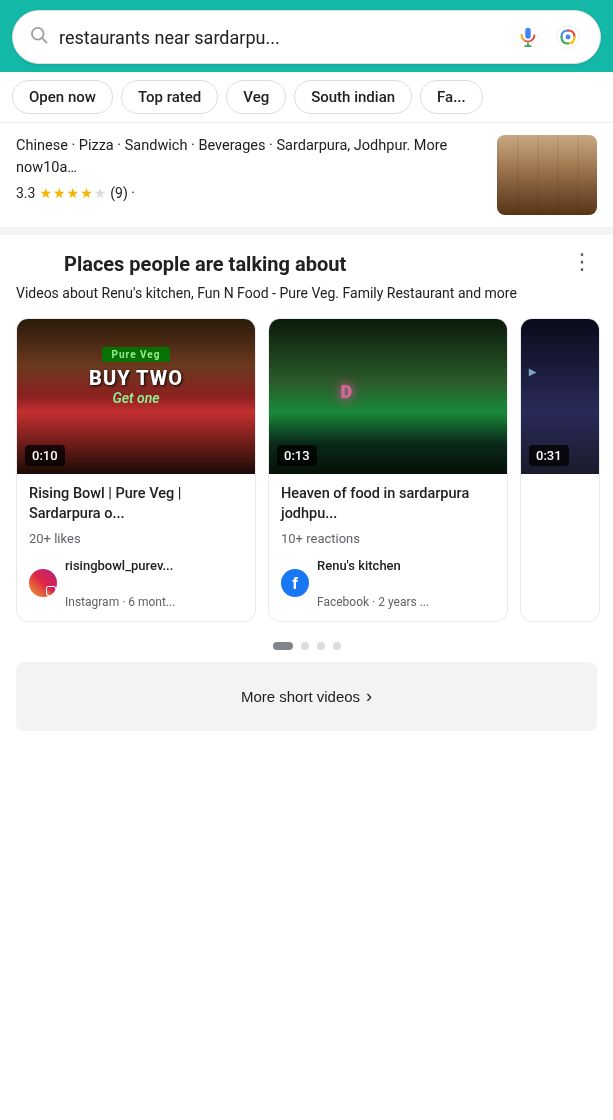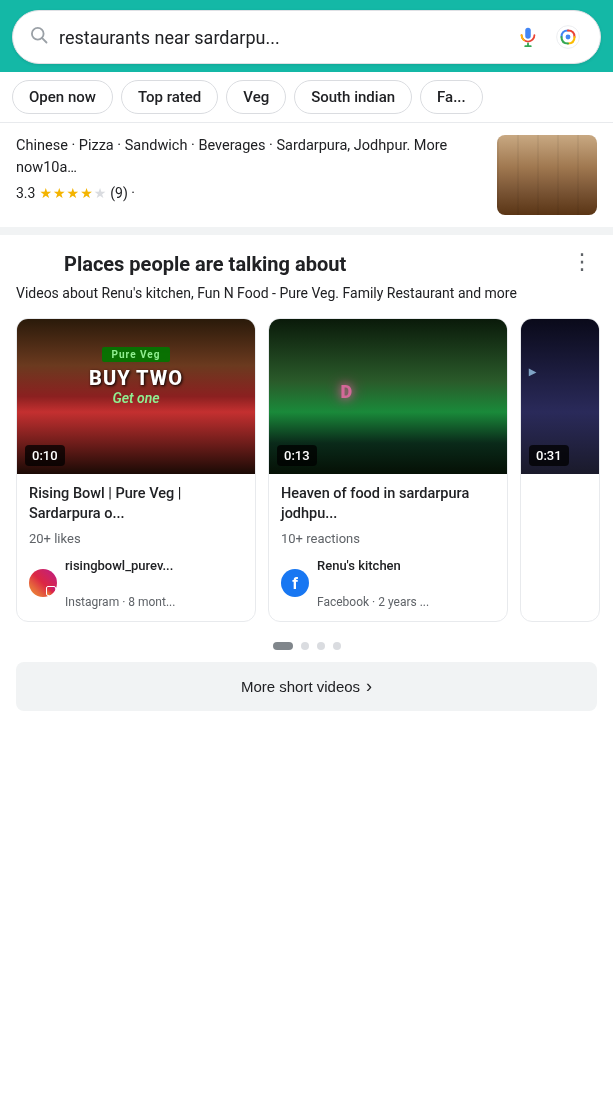--- a/index.html
+++ b/index.html
@@ -327,21 +327,21 @@
       background: #80868b;
     }
 
     
     .more-videos-btn {
       display: flex;
       align-items: center;
       justify-content: center;
       gap: 6px;
       margin: 0 16px 16px;
-      padding: 14px;
+      padding: 24px;
       border-radius: 8px;
       background: #f1f3f4;
       border: none;
       font-size: 15px;
       font-weight: 500;
       color: #202124;
       cursor: pointer;
       width: calc(100% - 32px);
     }
 
@@ -448,21 +448,21 @@
       </div>
       <div class="video-info">
         <div class="video-title">Rising Bowl | Pure Veg | Sardarpura o...</div>
         <div class="video-likes">20+ likes</div>
         <div class="video-source">
           <div class="source-avatar avatar-instagram">
             <div class="avatar-ig-icon"></div>
           </div>
           <div class="source-text-wrap">
             <span class="source-name">risingbowl_purev...</span>
-            <span class="source-platform">Instagram · 8 mont...</span>
+            <span class="source-platform">Instagram · 6 mont...</span>
           </div>
         </div>
       </div>
     </div>
 
     <div class="video-card">
       <div class="video-thumbnail video-thumb-2">
         <div class="video-overlay-content">
           <div></div>
           <div class="video-duration">0:13</div>

